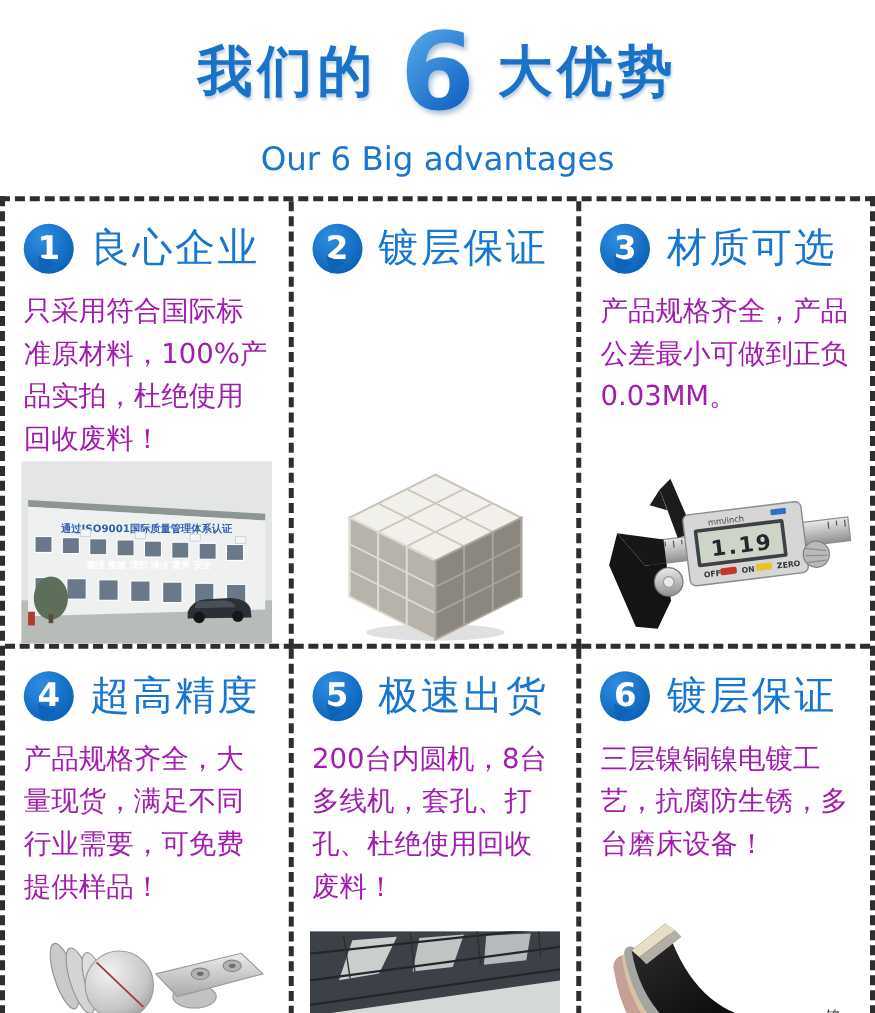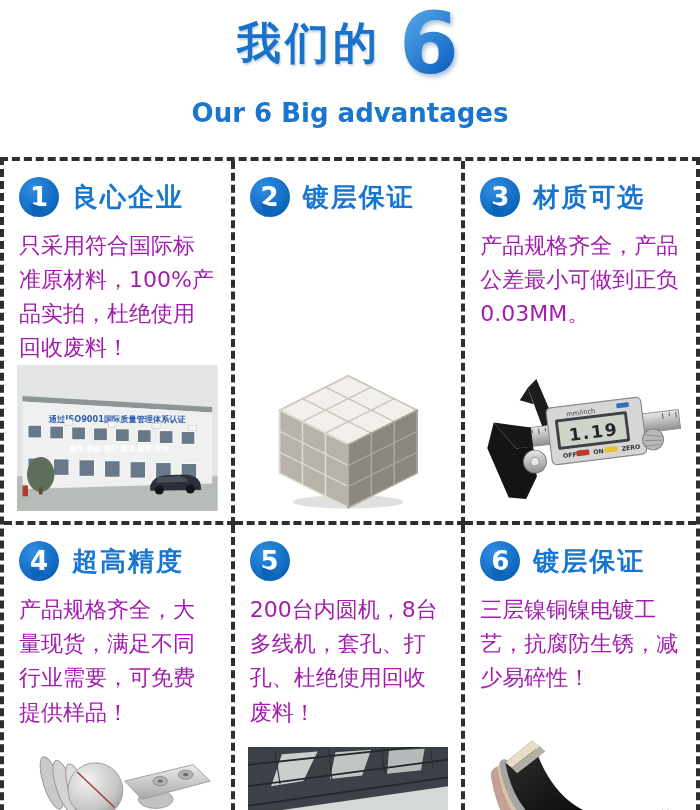--- a/index.html
+++ b/index.html
@@ -1,44 +1,45 @@
 <!DOCTYPE html>
 <html><head>
 <meta charset="utf-8">
 <style>
   html,body{margin:0;padding:0;background:#ffffff;}
   body{width:700px;font-family:"DejaVu Sans","Liberation Sans",sans-serif;}
   
-  .header{height:157px;display:flex;flex-direction:column;align-items:center;gap:2px;}
+  .header{height:157px;display:flex;flex-direction:column;align-items:center;justify-content:center;gap:2px;}
   .title-row{display:flex;align-items:center;gap:14px;line-height:1;}
   .title-cn{font-size:44px;font-weight:bold;color:#1a72c8;letter-spacing:4px;text-shadow:1px 2px 2px rgba(20,80,150,.25);}
   .title-num{font-size:86px;font-weight:800;background:linear-gradient(135deg,#5aabec 10%,#0d5fbe 85%);-webkit-background-clip:text;background-clip:text;color:transparent;filter:drop-shadow(2px 3px 2px rgba(20,80,150,.35));padding:0 4px;}
-  .subtitle{font-size:26px;font-weight:700;color:#1a75cf;margin-top:10px;}
+  .subtitle{font-size:26px;font-weight:400;color:#1a75cf;margin-top:10px;}
   
   .grid{display:grid;grid-template-columns:1fr 1fr 1fr;border-top:4px dashed #2e2e2e;border-left:4px dashed #2e2e2e;border-right:4px dashed #2e2e2e;}
   .cell{border-right:4px dashed #2e2e2e;border-bottom:4px dashed #2e2e2e;padding:12px 13px 0 13px;display:flex;flex-direction:column;box-sizing:border-box;}
   .cell:nth-child(3n){border-right:none;}
   .cell:nth-child(n+4){border-bottom:none;min-height:332px;}
   .cell:nth-child(-n+3){min-height:313px;}
   .badge-row{display:flex;align-items:center;gap:13px;margin:4px 0 8px 2px;}
   .badge{position:relative;width:40px;height:40px;border-radius:50%;background:radial-gradient(circle at 35% 28%,#2f8de2,#0b64ba 75%);color:#fff;font-size:26px;font-weight:bold;display:flex;align-items:center;justify-content:center;flex:0 0 auto;}
   .badge::after{content:"";position:absolute;bottom:-8px;left:7px;width:0;height:0;border:8px solid transparent;border-top:12px solid #0b64ba;transform:rotate(20deg);}
-  .cell-title{margin:0;font-size:26px;font-weight:bold;color:#1676d2;letter-spacing:2px;white-space:nowrap;}
+  .cell-title{margin:0;font-size:32px;font-weight:normal;color:#1676d2;letter-spacing:2px;white-space:nowrap;}
   .cell-desc{margin:4px 2px 0 2px;font-size:22px;line-height:1.55;color:#a21caf;}
-  .cell-image{margin-top:auto;margin-bottom:10px;}
+  .cell-image{margin-top:auto;margin-bottom:0;}
   .cell-image svg{display:block;width:100%;height:auto;}
   text{font-family:"DejaVu Sans","Liberation Sans",sans-serif;}
 </style>
 </head>
 <body>
 
 <header class="header">
   <div class="title-row">
     <span class="title-cn">我们的</span>
     <span class="title-num">6</span>
+    <span class="title-cn">大优势</span>
   </div>
   <div class="subtitle">Our 6 Big advantages</div>
 </header>
 
 <main class="grid">
 
   <section class="cell">
     <div class="badge-row">
       <div class="badge">
           <span>1</span>
@@ -219,20 +220,21 @@
         </g>
       </svg>
     </div>
   </section>
 
   <section class="cell">
     <div class="badge-row">
       <div class="badge">
           <span>5</span>
         </div>
+      <h2 class="cell-title">极速出货</h2>
     </div>
     <p class="cell-desc">200台内圆机，8台多线机，套孔、打孔、杜绝使用回收废料！</p>
     <div class="cell-image">
       <svg viewBox="0 0 225 170">
         <rect width="225" height="170" fill="#d4d8d6"></rect>
         <polygon points="0,0 225,0 225,44 0,76" fill="#3c4148"></polygon>
         <polygon points="38,8 78,5 62,38 26,44" fill="#e2e9e5" opacity=".85"></polygon>
         <polygon points="98,6 138,3 128,32 92,36" fill="#dfe6e2" opacity=".8"></polygon>
         <polygon points="158,4 198,2 194,26 156,30" fill="#dde4e0" opacity=".75"></polygon>
         <path d="M0,20 L225,-4 M0,44 L225,14 M0,66 L225,34" stroke="#23272c" stroke-width="2" fill="none"></path>
@@ -273,21 +275,21 @@
     </div>
   </section>
 
   <section class="cell">
     <div class="badge-row">
       <div class="badge">
           <span>6</span>
         </div>
       <h2 class="cell-title">镀层保证</h2>
     </div>
-    <p class="cell-desc">三层镍铜镍电镀工艺，抗腐防生锈，减少易碎性！</p>
+    <p class="cell-desc">三层镍铜镍电镀工艺，抗腐防生锈，多台磨床设备！</p>
     <div class="cell-image">
       <svg viewBox="0 0 225 190">
         <defs>
           <linearGradient id="blk" x1="0" y1="0" x2="1" y2="1">
             <stop offset="0" stop-color="#303030"></stop>
               <stop offset=".55" stop-color="#0d0d0d"></stop>
               <stop offset="1" stop-color="#1d1d1d"></stop>
           </linearGradient>
         </defs>
         <path d="M24,54 Q42,170 200,160" stroke="#c4a096" stroke-width="20" fill="none" stroke-linecap="round"></path>

